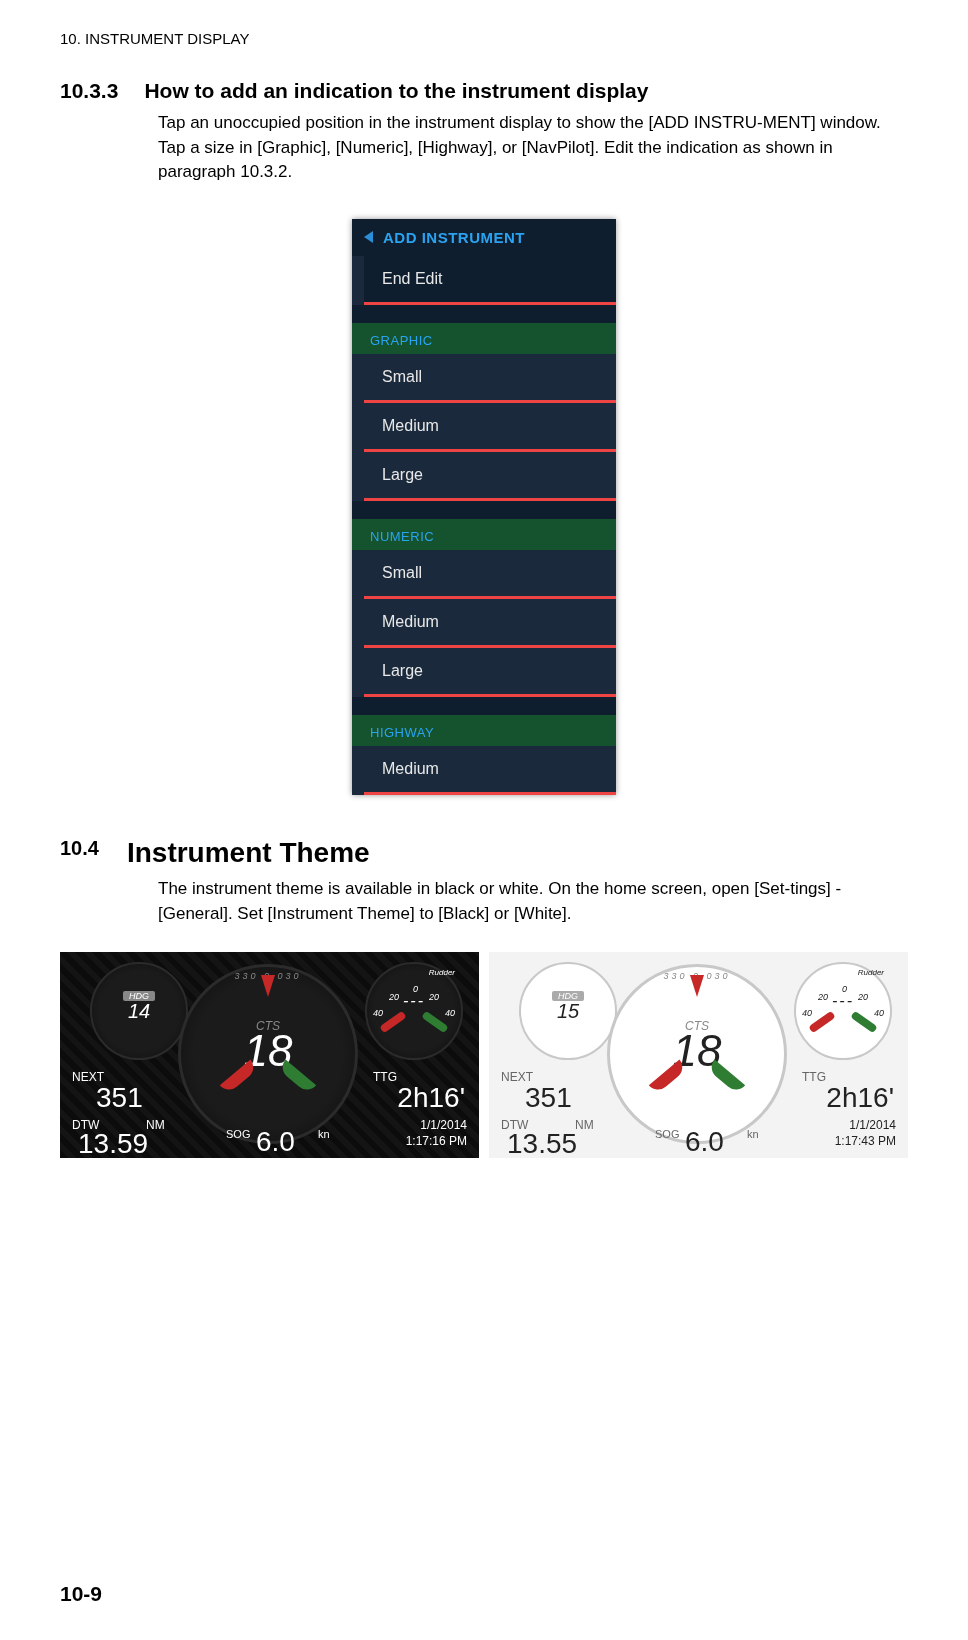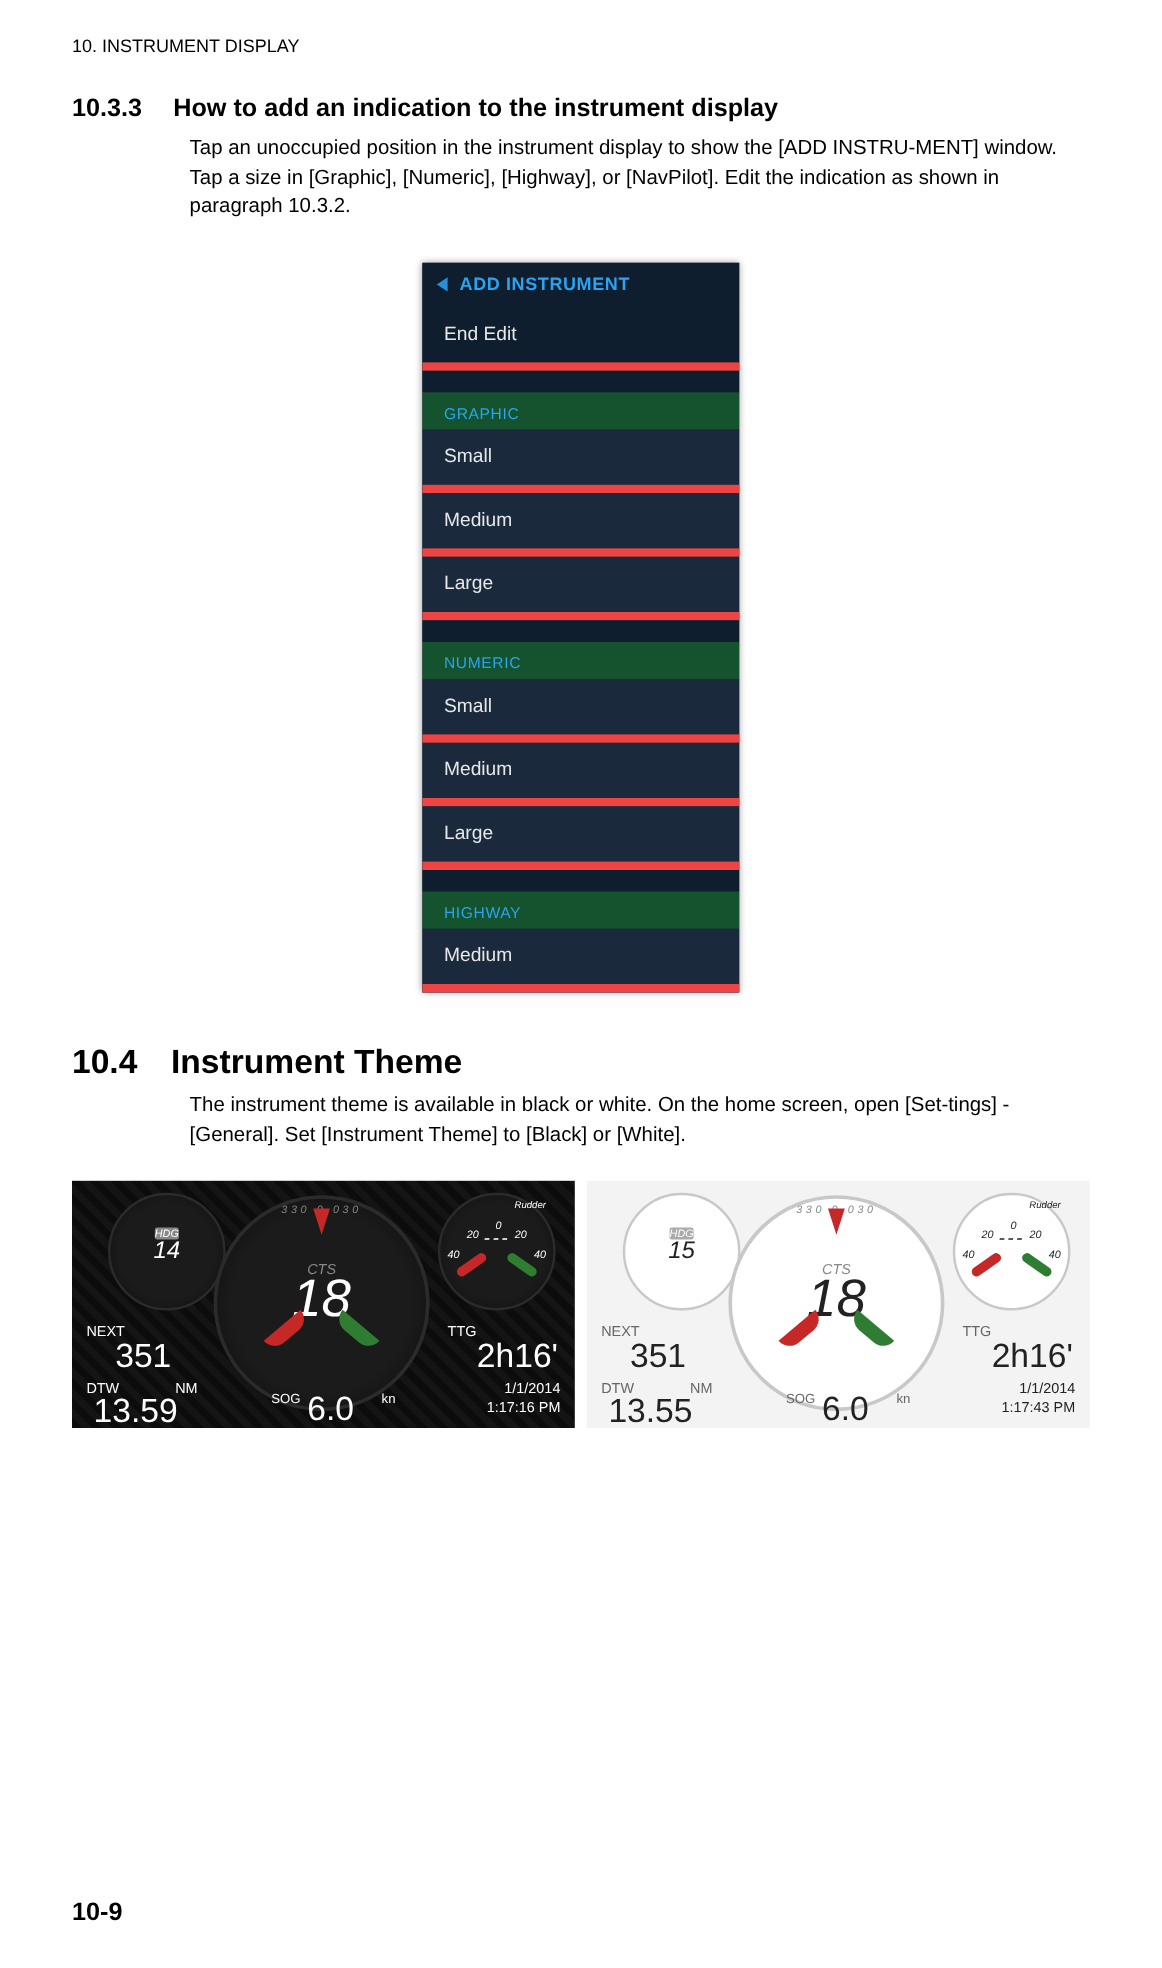--- a/index.html
+++ b/index.html
@@ -15,30 +15,30 @@
   .chapter-header {
     font-size: 15px;
     color: #000;
     margin-bottom: 32px;
   }
   .section-row { display: flex; gap: 26px; }
   .section-num { font-size: 21px; font-weight: bold; flex: 0 0 auto; }
   .section-title { font-size: 21px; font-weight: bold; }
   .section-body { margin-left: 98px; margin-top: 8px; font-size: 17px; line-height: 1.45; }
   .h2-row { display: flex; gap: 28px; margin-top: 42px; }
-  .h2-num { font-size: 28px; font-weight: bold; }
+  .h2-num { font-size: 20px; font-weight: bold; }
   .h2-title { font-size: 28px; font-weight: bold; }
 
   
   .panel-wrap { display:flex; justify-content:center; margin-top: 34px; }
   .panel { width: 264px; box-shadow: 0 0 6px rgba(0,0,0,.4); background: #1a2a3c; }
   .panel-hdr { display:flex; align-items:center; background:#0f1e2e; padding:10px 12px; }
   .panel-hdr .chev { width:0;height:0;border-top:6px solid transparent;border-bottom:6px solid transparent;border-right:9px solid #2a8fd6; margin-right:10px;}
   .panel-hdr .ttl { color:#2aa3f0; font-size:15px; font-weight:bold; letter-spacing:.5px;}
-  .panel-row { padding:14px 18px; color:#e8e8e8; font-size:16px; border-bottom:7px solid #ef4444; background:#1a2a3c; }
+  .panel-row { padding:14px 18px; color:#e8e8e8; font-size:16px; border-bottom:3px solid #ef4444; background:#1a2a3c;margin-left:12px; }
   .panel-row.dark { background:#0f1e2e; }
   .panel-cat { padding:10px 18px 6px; color:#2aa3f0; font-size:13px; letter-spacing:.5px; background:#14532d; border-bottom:none;}
   .panel-spacer { height:18px; background:#0f1e2e; }
 
   
   .fig-row { display:flex; gap:10px; margin-top:26px; }
   .gauge-card { width: 420px; height:206px; position:relative; overflow:hidden; }
   .gauge-card.black { background: repeating-linear-gradient(45deg,#0c0c0c 0 6px,#141414 6px 12px); color:#fff; }
   .gauge-card.white { background:#f3f3f3; color:#222; }
   .dial { position:absolute; border-radius:50%;font-style:italic; }
@@ -46,21 +46,21 @@
   .dial.small { width:98px; height:98px; }
   .hdg-dial { left:30px; top:10px; }
   .rud-dial { right:16px; top:10px; }
   .gauge-card.black .dial.big { background: radial-gradient(circle,#1b1b1b 0 60%, #0a0a0a 100%); border:3px solid #2b2b2b; }
   .gauge-card.black .dial.small { background: radial-gradient(circle,#1b1b1b 0 60%, #0a0a0a 100%); border:2px solid #2b2b2b; }
   .gauge-card.white .dial.big { background:#fff; border:3px solid #c8c8c8; }
   .gauge-card.white .dial.small { background:#fff; border:2px solid #c8c8c8; }
   .dial .center-num { position:absolute; left:0; right:0; top:48%; transform:translateY(-50%); text-align:center; font-size:44px; font-weight:300; }
   .dial .cts-lbl { position:absolute; left:0; right:0; top:30%; text-align:center; font-size:12px; color:#888;}
   .dial .small-num { position:absolute; left:0; right:0; top:50%; transform:translateY(-50%); text-align:center; font-size:20px; }
-  .dial .hdg-lbl { position:absolute; left:0;right:0; top:28%; text-align:center; font-size:9px; background:#888; color:#fff; width:20px;margin:0 auto;border-radius:2px;}
+  .dial .hdg-lbl { position:absolute; left:0;right:0; top:28%; text-align:center; font-size:9px; background:#888; color:#fff; width:32px;margin:0 auto;border-radius:2px;}
   .gauge-card.white .dial .hdg-lbl { background:#aaa; }
   .dial .rud-lbl { position:absolute; right:6px; top:4px; font-size:8px; }
   .dial .rud-dash { position:absolute; left:0;right:0; top:30%; text-align:center; font-size:16px; letter-spacing:2px;}
   .pointer { position:absolute; left:50%; top:8px; width:0;height:0; border-left:7px solid transparent; border-right:7px solid transparent; border-top:22px solid #c62828; transform:translateX(-50%);}
   .arc-green { position:absolute; width:40px;height:12px; border-radius:0 0 40px 40px; background:#2e7d32; right:38px; bottom:58px; transform:rotate(40deg);}
   .arc-red { position:absolute; width:40px;height:12px; border-radius:0 0 40px 40px; background:#c62828; left:38px; bottom:58px; transform:rotate(-40deg);}
   .rud-green { position:absolute; width:28px;height:8px; background:#2e7d32; right:12px; bottom:32px; transform:rotate(35deg); border-radius:4px;}
   .rud-red { position:absolute; width:28px;height:8px; background:#c62828; left:12px; bottom:32px; transform:rotate(-35deg); border-radius:4px;}
   .txt { position:absolute; font-size:12px; }
   .big-txt { font-size:28px; font-weight:300;}

